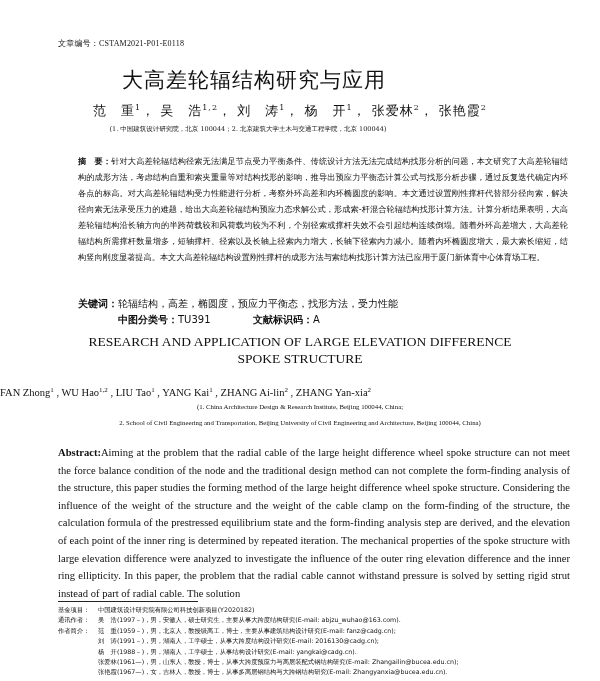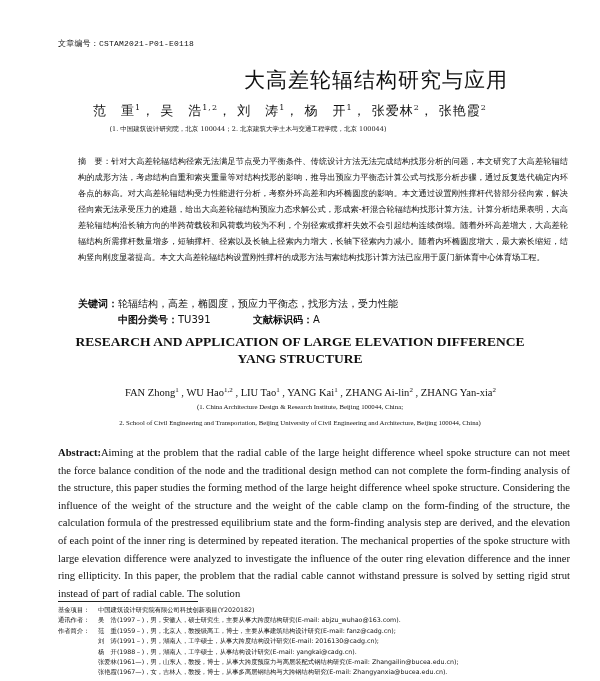--- a/index.html
+++ b/index.html
@@ -3,50 +3,50 @@
 <meta charset="utf-8">
 <style>
   html, body { margin: 0; padding: 0; background: #ffffff; }
   body {
     width: 600px; height: 681px; overflow: hidden; position: relative;
     color: #111; font-family: "DejaVu Serif", "Liberation Serif", serif;
   }
   .page { position: absolute; left: 0; top: 0; width: 600px; height: 681px; }
   .article-no {
     position: absolute; left: 58px; top: 38px; font-size: 8px;
-    font-family: Liberation Mono, monospace; letter-spacing: 0.2px;
+    font-family: Liberation Serif, serif; letter-spacing: 0.2px;
   }
   .cn-title {
-    position: absolute; left: 0; width: 508px; top: 66px; text-align: right;
+    position: absolute; left: 0; width: 508px; top: 66px; text-align: center;
     font-size: 21px; font-family: Liberation Serif, serif; letter-spacing: 1px;
   }
   .cn-authors {
     position: absolute; left: 0; width: 580px; top: 102px; text-align: center;
     font-size: 13px; letter-spacing: 1px;
   }
   .cn-authors sup { font-size: 8px; }
   .cn-affil {
     position: absolute; left: 0; width: 496px; top: 125px; text-align: center;
     font-size: 6.5px;
   }
   .cn-abstract {
     position: absolute; left: 78px; top: 153px; width: 490px;
     font-size: 8.2px; line-height: 16px; text-align: justify;
     font-family: "DejaVu Sans", sans-serif;
   }
-  .cn-abstract .lbl { font-weight: normal; }
+  .cn-abstract .lbl { font-weight: bold; }
   .cn-line { position: absolute; left: 78px; font-size: 10px; font-family: "DejaVu Sans", sans-serif; }
   .cn-line .lbl { font-weight: bold; }
   .en-title {
     position: absolute; left: 0; width: 600px; top: 333px; text-align: center;
-    font-size: 13.5px; font-weight: bold; line-height: 17px;
+    font-size: 13.5px; font-weight: normal; line-height: 17px;
     font-family: "Liberation Serif", serif;
   }
   .en-authors {
-    position: absolute; left: 0; width: 496px; top: 385px; text-align: right;
+    position: absolute; left: 0; width: 496px; top: 385px; text-align: left;
     font-size: 10.5px; font-family: "Liberation Serif", serif;
   }
   .en-authors sup { font-size: 7px; }
   .en-affil {
     position: absolute; left: 0; width: 600px; text-align: center;
     font-size: 6.8px; font-family: "Liberation Serif", serif;
   }
   .en-abstract {
     position: absolute; left: 58px; top: 444px; width: 512px;
     font-size: 10.6px; line-height: 17.6px; text-align: justify;
@@ -94,21 +94,21 @@
   </div>
 
   <div class="cn-line" style="top:313px;margin-left:40px;">
     <span class="lbl">中图分类号：</span><span>TU391</span>
     <span style="display:inline-block;width:36px;"></span>
     <span class="lbl">文献标识码：</span><span>A</span>
   </div>
 
   <div class="en-title">
     <div>RESEARCH AND APPLICATION OF LARGE ELEVATION DIFFERENCE</div>
-    <div>YANG STRUCTURE</div>
+    <div>SPOKE STRUCTURE</div>
   </div>
 
   <div class="en-authors">
     <span><span>FAN Zhong</span><sup>1</sup></span><span> , </span><span><span>WU Hao</span><sup>1,2</sup></span><span> , </span><span><span>LIU Tao</span><sup>1</sup></span><span> , </span><span><span>YANG Kai</span><sup>1</sup></span><span> , </span><span><span>ZHANG Ai-lin</span><sup>2</sup></span><span> , </span><span><span>ZHANG Yan-xia</span><sup>2</sup></span>
   </div>
 
   <div class="en-affil" style="top:403px;">(1. China Architecture Design &amp; Research Institute, Beijing 100044, China;</div>
   <div class="en-affil" style="top:419px;">2. School of Civil Engineering and Transportation, Beijing University of Civil Engineering and Architecture, Beijing 100044, China)</div>
 
   <div class="en-abstract">

